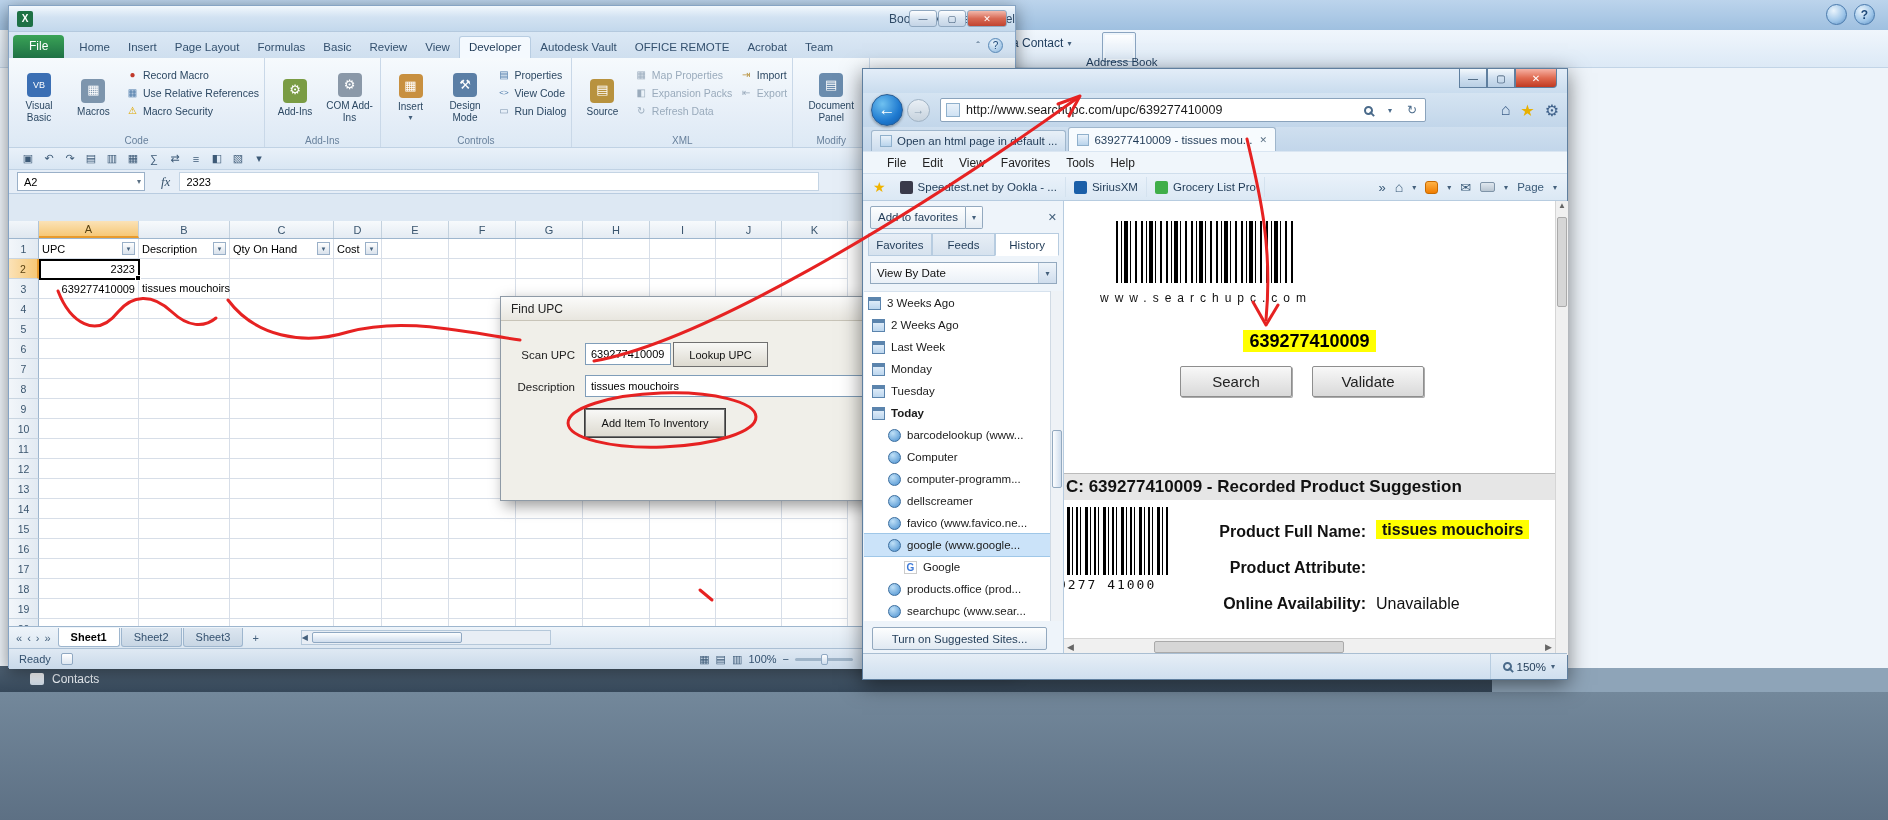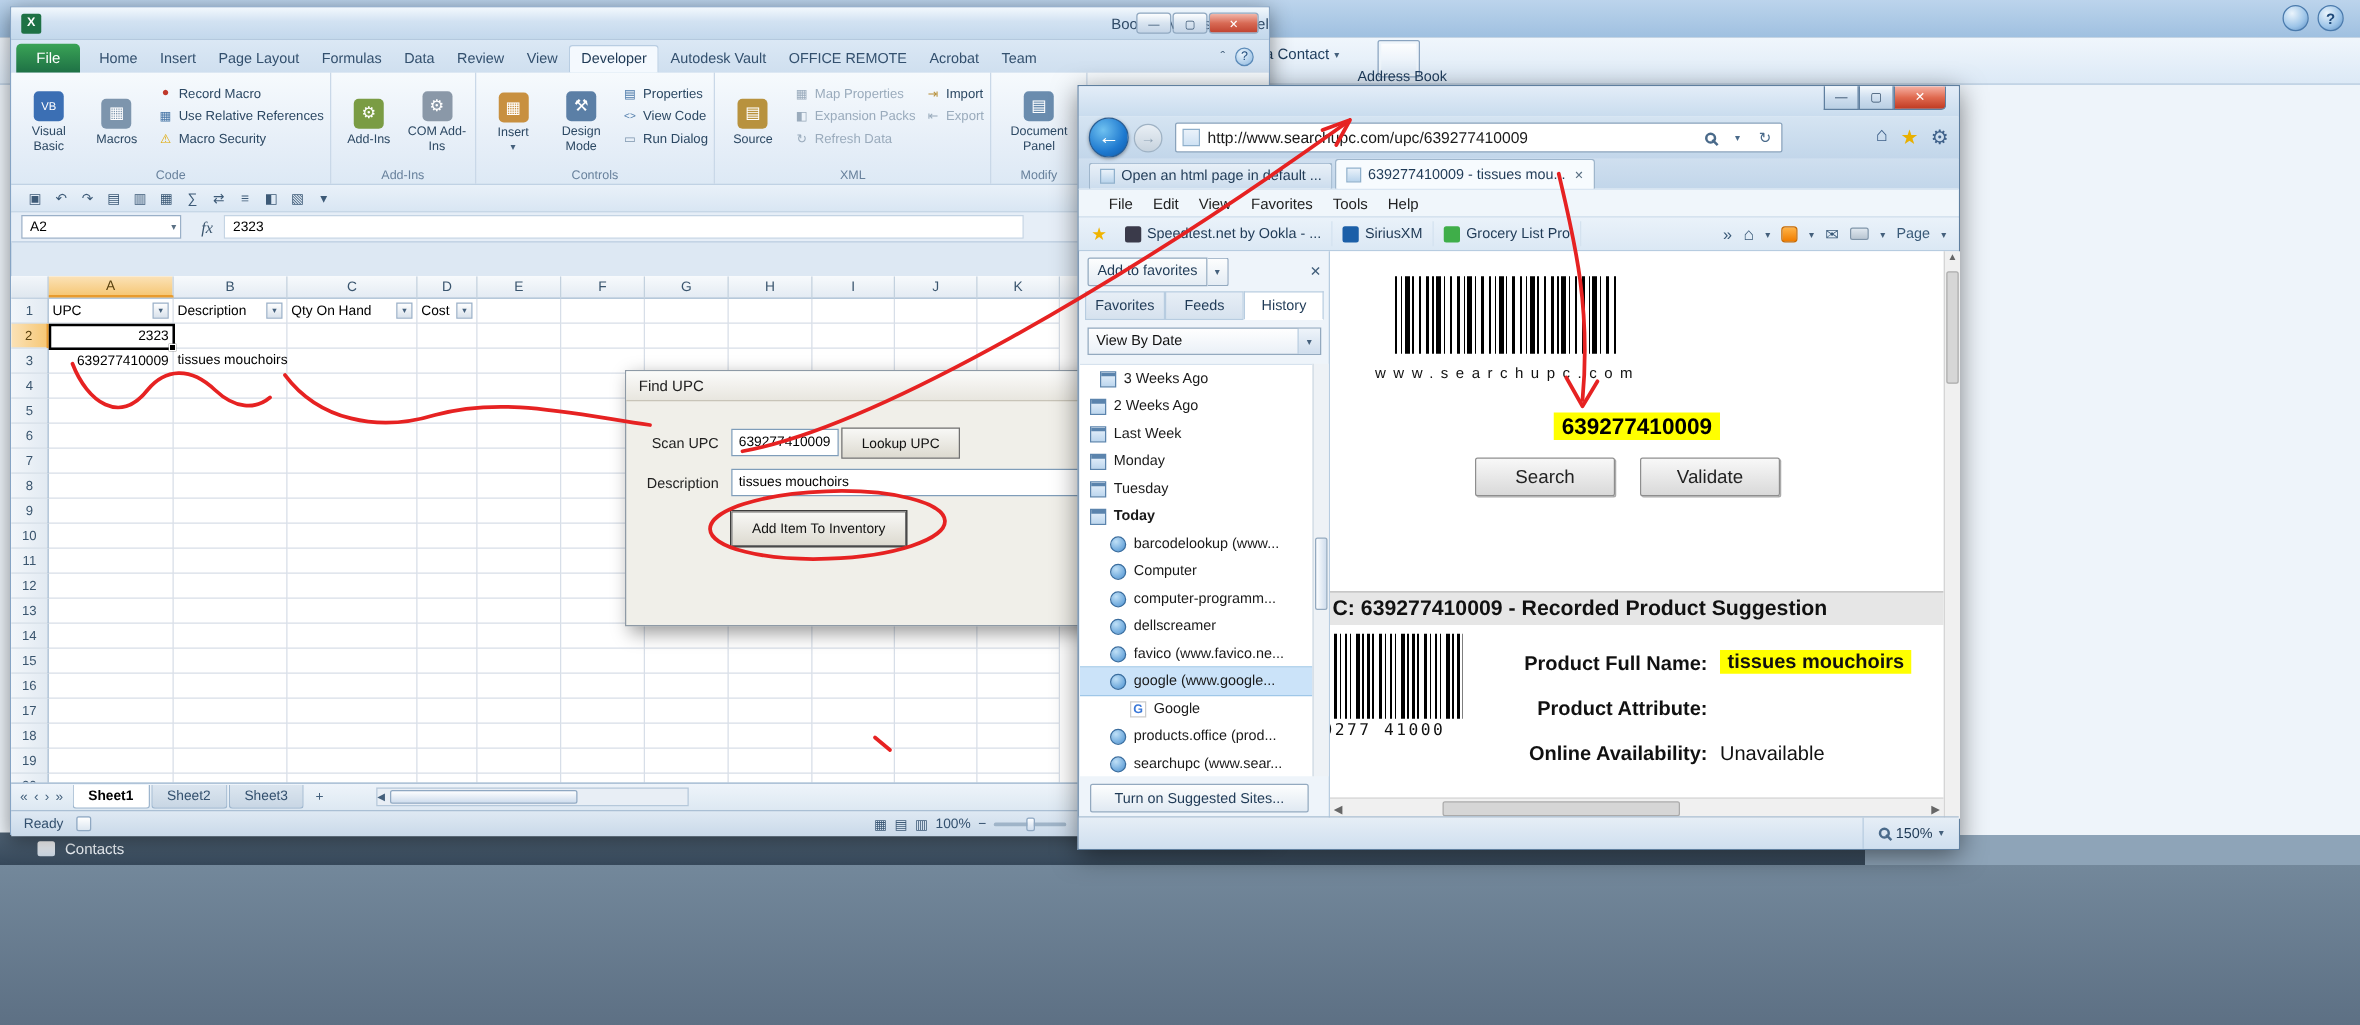--- a/index.html
+++ b/index.html
@@ -196,21 +196,21 @@
       <span class="win-btn close">✕</span>
     </span>
   </div>
   <div class="xl-tabrow">
     <span class="xl-file">File</span>
     <div id="xl-tabs" style="display:flex;align-items:flex-end;">
         <div class="xl-tab">Home</div>
         <div class="xl-tab">Insert</div>
         <div class="xl-tab">Page Layout</div>
         <div class="xl-tab">Formulas</div>
-        <div class="xl-tab">Data</div>
+        <div class="xl-tab">Basic</div>
         <div class="xl-tab">Review</div>
         <div class="xl-tab">View</div>
         <div class="xl-tab active">Developer</div>
         <div class="xl-tab">Autodesk Vault</div>
         <div class="xl-tab">OFFICE REMOTE</div>
         <div class="xl-tab">Acrobat</div>
         <div class="xl-tab">Team</div>
       </div>
     <span class="ribbon-right">
       <span>ˆ</span>
@@ -786,21 +786,21 @@
     <div class="ie-ptabs" id="ie-paneltabs">
         <div class="ie-ptab">Favorites</div>
         <div class="ie-ptab">Feeds</div>
         <div class="ie-ptab active">History</div>
       </div>
     <div class="viewby">
       <span>View By Date</span>
       <span class="dd">▾</span>
     </div>
     <div class="ie-history" id="ie-history">
-        <div class="ie-hitem" style="padding-left: 16px;">
+        <div class="ie-hitem" style="padding-left: 4px;">
           <span class="hicon calendar"></span>
           <span class="hlabel">3 Weeks Ago</span>
         </div>
         <div class="ie-hitem" style="padding-left: 8px;">
           <span class="hicon calendar"></span>
           <span class="hlabel">2 Weeks Ago</span>
         </div>
         <div class="ie-hitem" style="padding-left: 8px;">
           <span class="hicon calendar"></span>
           <span class="hlabel">Last Week</span>

